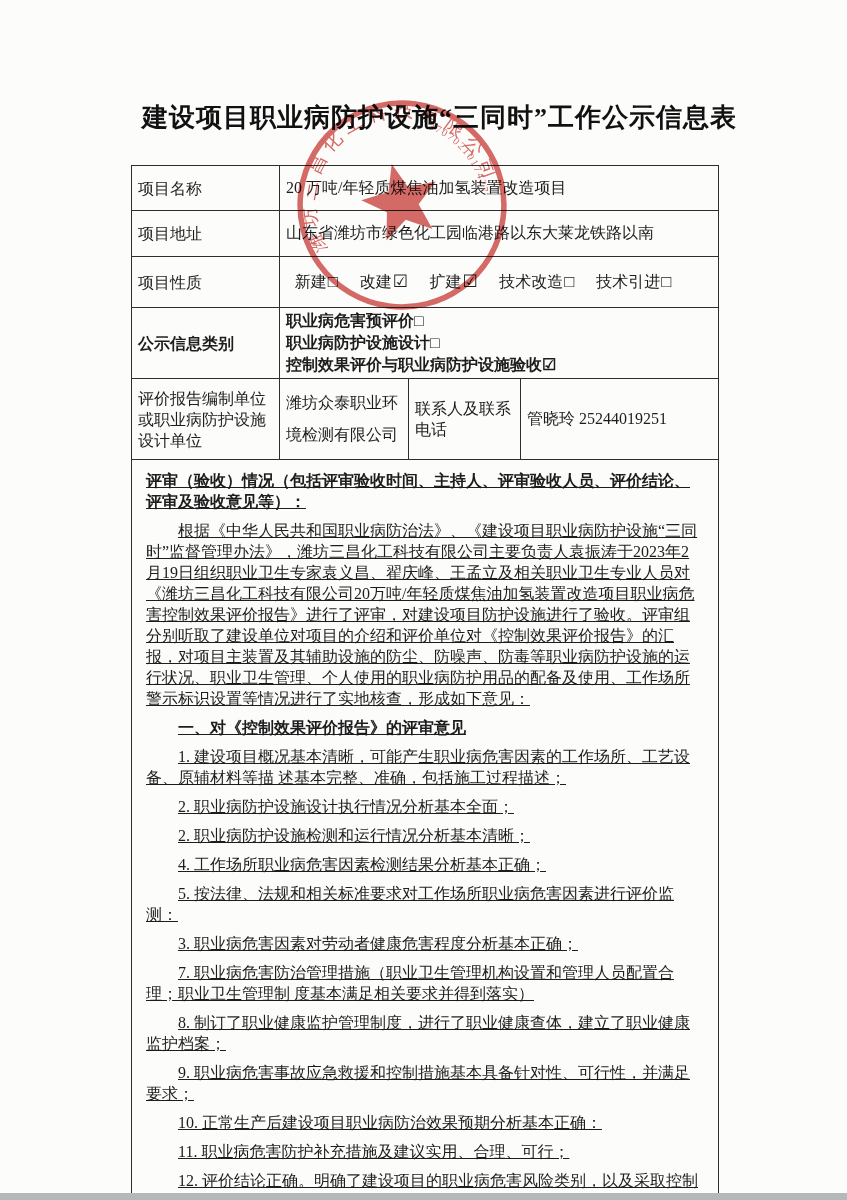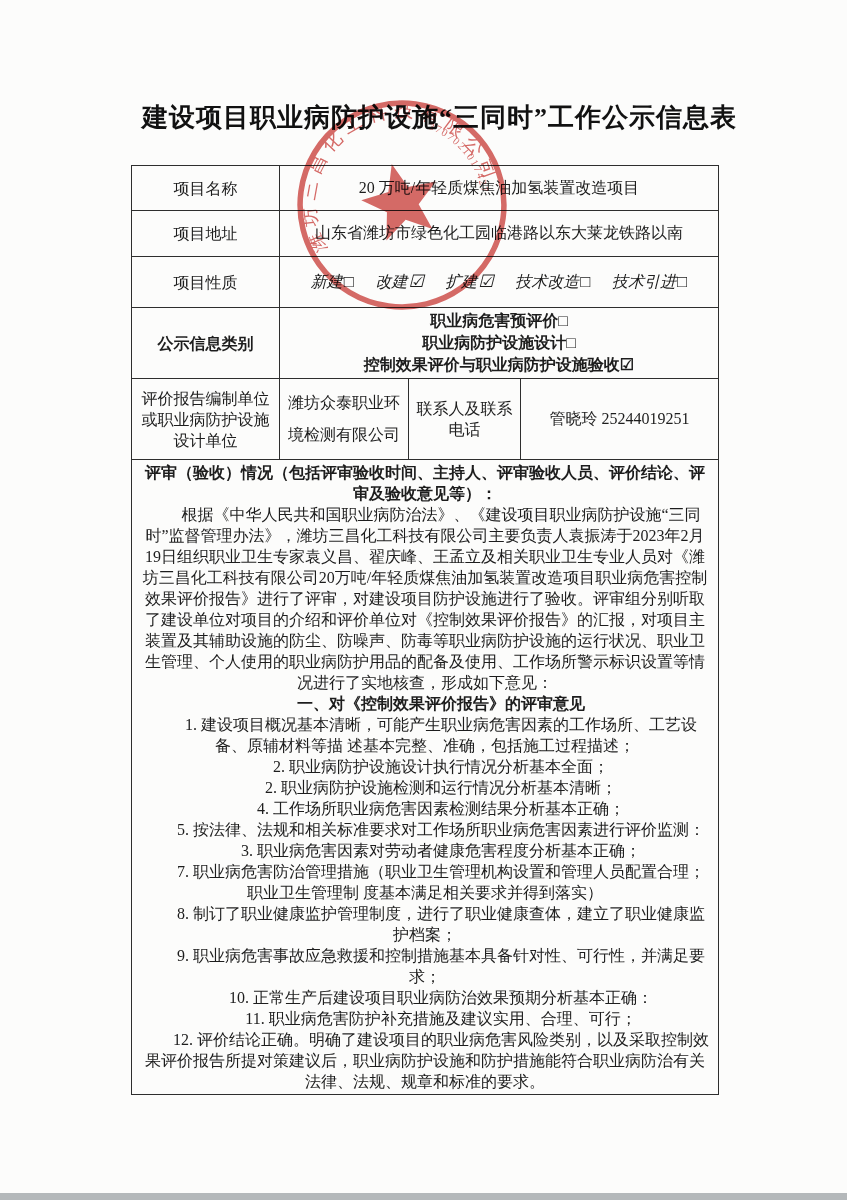--- a/index.html
+++ b/index.html
@@ -13,41 +13,41 @@
     text-align:center;font-size:26px;font-weight:bold;letter-spacing:1px;
     color:#111;margin:16px;
   }
   table.info-table{
     position:absolute;left:131px;top:165px;width:587px;
     border-collapse:collapse;table-layout:fixed;
     font-size:16px;color:#1d1d1d;
   }
   .info-table td{
     border:1.6px solid #2e2e2e;
-    text-align:center;vertical-align:middle;
+    vertical-align:middle;
     padding:2px 6px;font-weight:normal;
   }
   .row-name td{height:40px;}
   .row-addr td{height:41px;}
   .row-nature td{height:39px;}
   .row-leader td{height:39px;}
   .row-category td{height:66px;font-weight:bold;}
   .row-unit td{height:76px;}
   .label-cell{line-height:21px;}
   .nature-cell{white-space:nowrap;}
-  .opt{display:inline-block;margin:12px 0.55em;font-style:italic;}
+  .opt{display:inline-block;margin:12px 0.55em;}
   .opt .box{font-size:17px;margin-left:1px;}
   .cat-cell{text-align:left;padding-left:10px;line-height:22px;}
   .cat-line{white-space:nowrap;}
   .unit-name{line-height:32px;}
   .review-cell{
     text-align:left;vertical-align:top;
     padding:5px 9px 8px 9px;line-height:21px;height:610px;
   }
-  .review-cell p{margin:0;}
+  .review-cell p{margin:8px;text-decoration:underline;}
   .ind{text-indent:2em;}
   .b{font-weight:bold;}
   .seal{
     position:absolute;left:288px;top:94px;width:228px;height:222px;
     transform:rotate(-14deg);
     opacity:0.82;mix-blend-mode:multiply;pointer-events:none;
   }
   .scan-edge{
     position:absolute;left:0;bottom:0;width:100%;height:7px;
     background:#b4b8ba;

